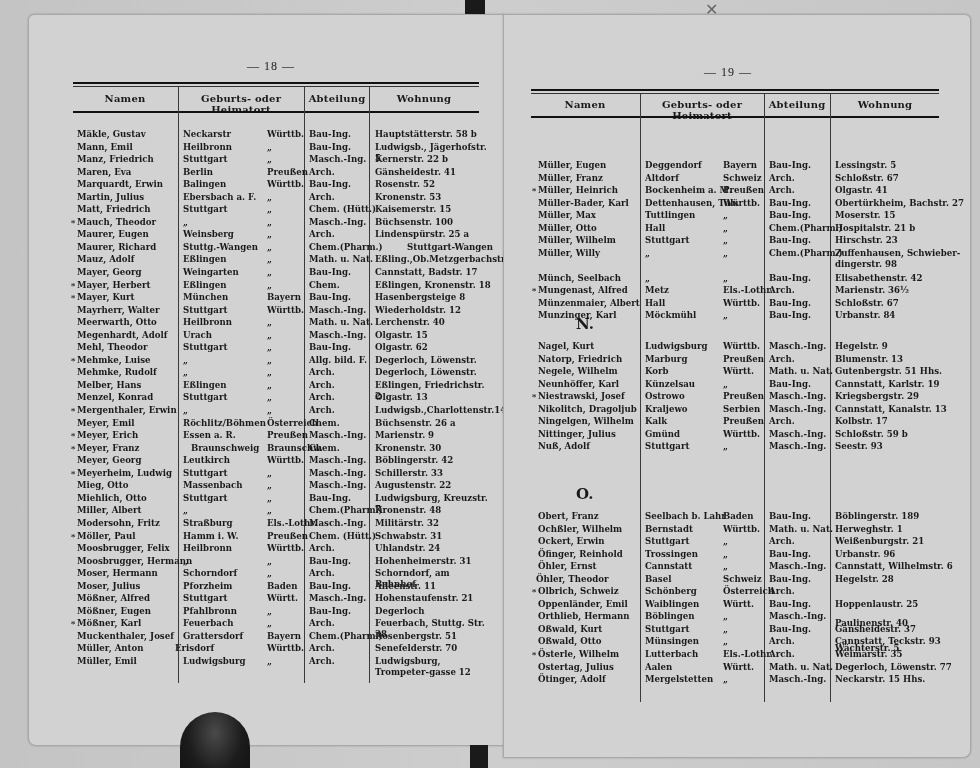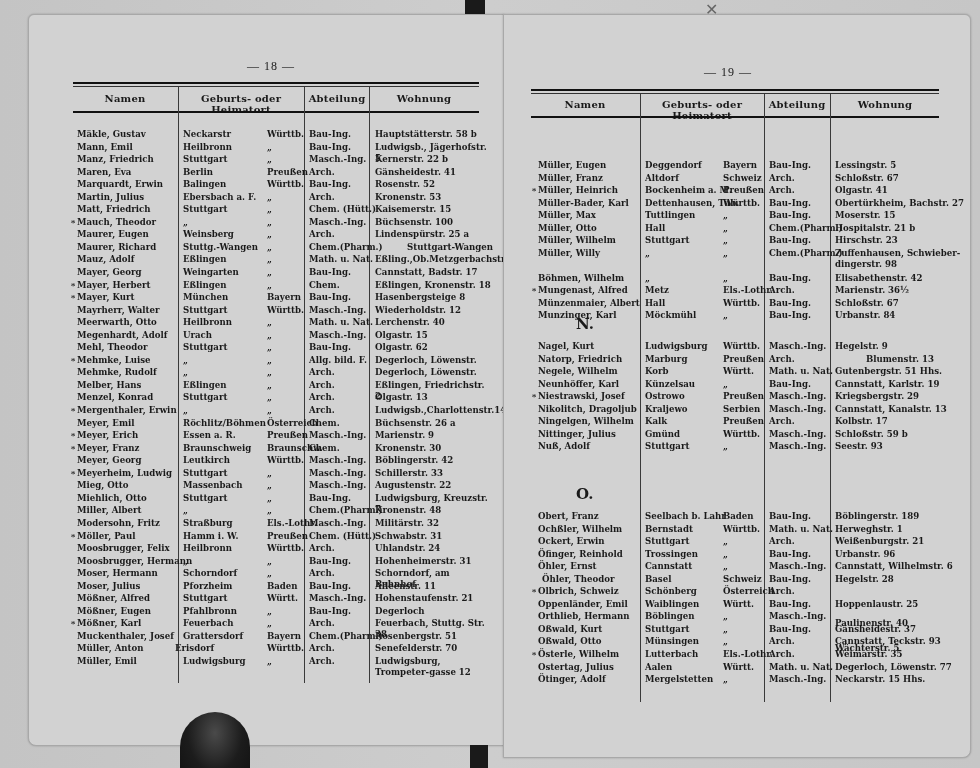--- a/index.html
+++ b/index.html
@@ -287,21 +287,21 @@
         <span class="star" style="left: 2px;">*</span>
         <span class="cell" style="left: 8px;">Meyer, Erich</span>
         <span class="cell" style="left: 114px;">Essen a. R.</span>
         <span class="cell" style="left: 198px;">Preußen</span>
         <span class="cell" style="left: 240px;">Masch.-Ing.</span>
         <span class="cell addr" style="left: 306px; width: 118px;">Marienstr. 9</span>
       </div>
       <div class="row">
         <span class="star" style="left: 2px;">*</span>
         <span class="cell" style="left: 8px;">Meyer, Franz</span>
-        <span class="cell" style="left: 114px;">Braunschweig</span>
+        <span class="cell" style="left: 122px;">Braunschweig</span>
         <span class="cell" style="left: 198px;">Braunschw.</span>
         <span class="cell" style="left: 240px;">Chem.</span>
         <span class="cell addr" style="left: 306px; width: 118px;">Kronenstr. 30</span>
       </div>
       <div class="row">
         <span class="star" style="left: 2px;"></span>
         <span class="cell" style="left: 8px;">Meyer, Georg</span>
         <span class="cell" style="left: 114px;">Leutkirch</span>
         <span class="cell" style="left: 198px;">Württb.</span>
         <span class="cell" style="left: 240px;">Masch.-Ing.</span>
@@ -514,21 +514,21 @@
       <div class="row tall">
         <span class="star" style="left: 6px;"></span>
         <span class="cell" style="left: 12px;">Müller, Willy</span>
         <span class="cell" style="left: 119px;">„</span>
         <span class="cell" style="left: 197px;">„</span>
         <span class="cell" style="left: 243px;">Chem.(Pharm.)</span>
         <span class="cell addr" style="left: 309px; width: 130px;">Zuffenhausen, Schwieber-dingerstr. 98</span>
       </div>
       <div class="row">
         <span class="star" style="left: 6px;"></span>
-        <span class="cell" style="left: 12px;">Böhmen, Wilhelm</span>
+        <span class="cell" style="left: 12px;">Münch, Seelbach</span>
         <span class="cell" style="left: 119px;">„</span>
         <span class="cell" style="left: 197px;">„</span>
         <span class="cell" style="left: 243px;">Bau-Ing.</span>
         <span class="cell addr" style="left: 309px; width: 130px;">Elisabethenstr. 42</span>
       </div>
       <div class="row">
         <span class="star" style="left: 6px;">*</span>
         <span class="cell" style="left: 12px;">Mungenast, Alfred</span>
         <span class="cell" style="left: 119px;">Metz</span>
         <span class="cell" style="left: 197px;">Els.-Lothr.</span>
@@ -561,21 +561,21 @@
         <span class="cell" style="left: 197px;">Württb.</span>
         <span class="cell" style="left: 243px;">Masch.-Ing.</span>
         <span class="cell addr" style="left: 309px; width: 130px;">Hegelstr. 9</span>
       </div>
       <div class="row">
         <span class="star" style="left: 6px;"></span>
         <span class="cell" style="left: 12px;">Natorp, Friedrich</span>
         <span class="cell" style="left: 119px;">Marburg</span>
         <span class="cell" style="left: 197px;">Preußen</span>
         <span class="cell" style="left: 243px;">Arch.</span>
-        <span class="cell addr" style="left: 309px; width: 130px; text-align: center;">Blumenstr. 13</span>
+        <span class="cell addr" style="left: 309px; width: 130px;">Blumenstr. 13</span>
       </div>
       <div class="row">
         <span class="star" style="left: 6px;"></span>
         <span class="cell" style="left: 12px;">Negele, Wilhelm</span>
         <span class="cell" style="left: 119px;">Korb</span>
         <span class="cell" style="left: 197px;">Württ.</span>
         <span class="cell" style="left: 243px;">Math. u. Nat.</span>
         <span class="cell addr" style="left: 309px; width: 130px;">Gutenbergstr. 51 Hhs.</span>
       </div>
       <div class="row">
@@ -664,21 +664,21 @@
       <div class="row">
         <span class="star" style="left: 6px;"></span>
         <span class="cell" style="left: 12px;">Öhler, Ernst</span>
         <span class="cell" style="left: 119px;">Cannstatt</span>
         <span class="cell" style="left: 197px;">„</span>
         <span class="cell" style="left: 243px;">Masch.-Ing.</span>
         <span class="cell addr" style="left: 309px; width: 130px;">Cannstatt, Wilhelmstr. 6</span>
       </div>
       <div class="row">
         <span class="star" style="left: 6px;"></span>
-        <span class="cell" style="left: 16px;">Öhler, Theodor</span>
+        <span class="cell" style="left: 10px;">Öhler, Theodor</span>
         <span class="cell" style="left: 119px;">Basel</span>
         <span class="cell" style="left: 197px;">Schweiz</span>
         <span class="cell" style="left: 243px;">Bau-Ing.</span>
         <span class="cell addr" style="left: 309px; width: 130px;">Hegelstr. 28</span>
       </div>
       <div class="row">
         <span class="star" style="left: 6px;">*</span>
         <span class="cell" style="left: 12px;">Olbrich, Schweiz</span>
         <span class="cell" style="left: 119px;">Schönberg</span>
         <span class="cell" style="left: 197px;">Österreich</span>

